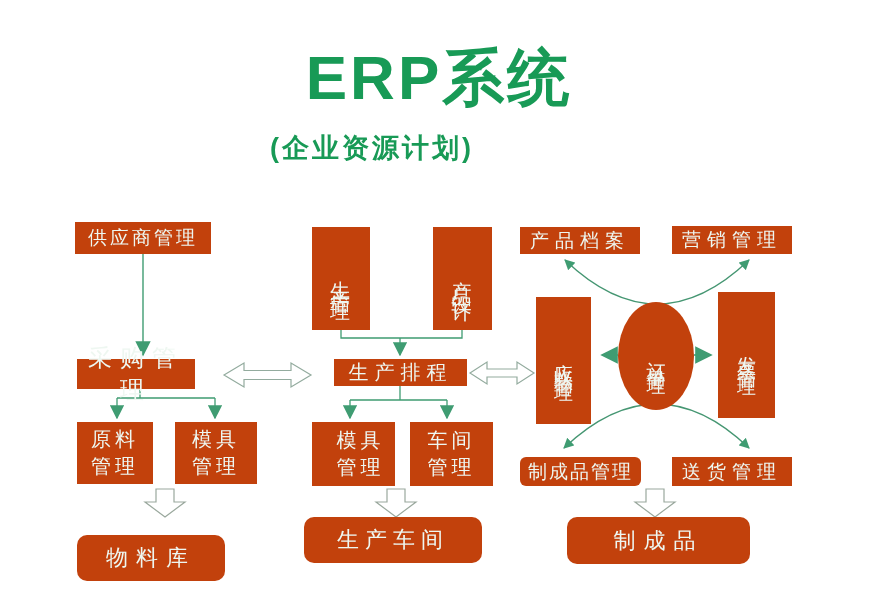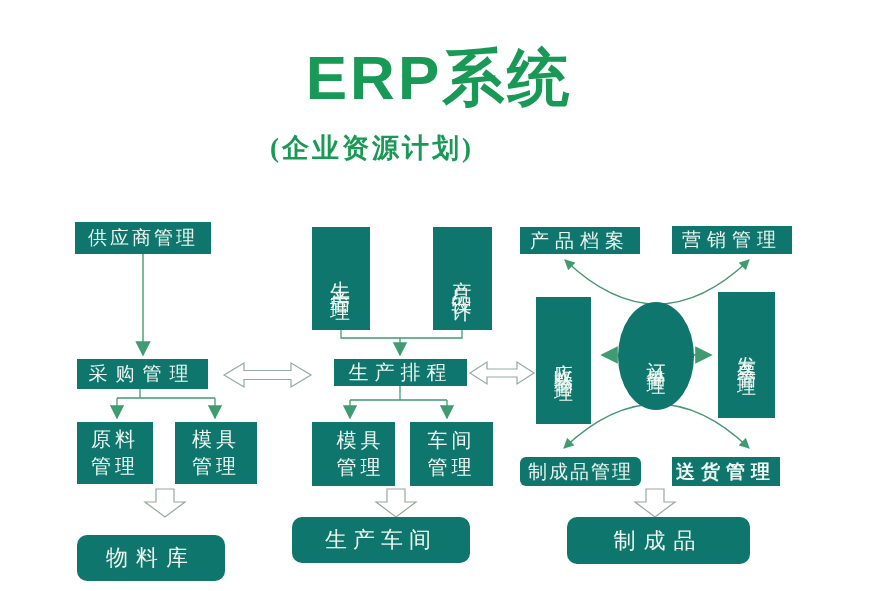--- a/index.html
+++ b/index.html
@@ -9,24 +9,24 @@
     font-family:"Liberation Sans", sans-serif;
   }
   .title {
     position:absolute; left:0; top:28px; width:878px;
     text-align:center; font-size:62px; font-weight:700;
     color:#189a56; letter-spacing:3px;
   }
   .subtitle {
     position:absolute; left:0; top:122px; width:744px;
     text-align:center; font-size:27px; font-weight:600;
-    color:#189a56; letter-spacing:3px;font-family:Liberation Serif, serif;
+    color:#189a56; letter-spacing:3px;
   }
   .box {
-    position:absolute; background:#0f766e; color:#eef7f1;
+    position:absolute; background:#c2410c; color:#eef7f1;
     display:flex; align-items:center; justify-content:center;
     font-size:19px; text-align:center; box-sizing:border-box;
   }
   .rounded { border-radius:10px; font-size:22px; letter-spacing:8px; }
   .twoline { font-size:20px; letter-spacing:4px; line-height:1.35;
              padding:2px 10px; flex-wrap:wrap; word-break:break-all; }
   .vbox {
     writing-mode:vertical-rl; text-orientation:upright;
     letter-spacing:7px; font-size:20px;
   }
@@ -76,34 +76,34 @@
 
     <polygon points="224,367 244,355 244,362.5 291,362.5 291,355 311,367 291,379 291,371.5 244,371.5 244,379" fill="#ffffff" stroke="#93ab9e" stroke-width="1.2"></polygon>
     <polygon points="470,365 487,354 487,361 517,361 517,354 534,365 517,376 517,369 487,369 487,376" fill="#ffffff" stroke="#93ab9e" stroke-width="1.2"></polygon>
 
     <polygon points="156,481 174,481 174,494 185,494 165,509 145,494 156,494" fill="#ffffff" stroke="#9aa89d" stroke-width="1.2"></polygon>
     <polygon points="387,481 405,481 405,494 416,494 396,509 376,494 387,494" fill="#ffffff" stroke="#9aa89d" stroke-width="1.2"></polygon>
     <polygon points="646,481 664,481 664,494 675,494 655,509 635,494 646,494" fill="#ffffff" stroke="#9aa89d" stroke-width="1.2"></polygon>
   </svg>
 
   <div class="box sp3" style="left:75px; top:214px; width:136px; height:32px;">供应商管理</div>
-  <div class="box sp8" style="left:77px; top:351px; width:131px; height:30px; font-size:19px;">采购管理</div>
+  <div class="box sp8" style="left:77px; top:351px; width:118px; height:30px; font-size:24px;">采购管理</div>
   <div class="box twoline" style="left:77px; top:414px; width:76px; height:62px;">原料管理</div>
   <div class="box twoline" style="left:175px; top:414px; width:82px; height:62px;">模具管理</div>
   <div class="box rounded" style="left:77px; top:527px; width:148px; height:46px;">物料库</div>
 
   <div class="box vbox" style="left:312px; top:219px; width:58px; height:103px;">生产管理</div>
   <div class="box vbox" style="left:433px; top:219px; width:59px; height:103px;">产品设计</div>
   <div class="box sp6" style="left:334px; top:351px; width:133px; height:27px; font-size:20px;">生产排程</div>
   <div class="box twoline" style="left:312px; top:414px; width:83px; height:64px;padding-left:24px;">模具管理</div>
   <div class="box twoline" style="left:410px; top:414px; width:83px; height:64px;">车间管理</div>
-  <div class="box rounded sp6" style="left:292px; top:509px; width:178px; height:46px;">生产车间</div>
+  <div class="box rounded sp6" style="left:304px; top:509px; width:178px; height:46px;">生产车间</div>
 
   <div class="box sp6" style="left:520px; top:219px; width:120px; height:27px;">产品档案</div>
   <div class="box sp6" style="left:672px; top:218px; width:120px; height:28px;">营销管理</div>
   <div class="box vbox" style="left:536px; top:289px; width:55px; height:127px; font-size:19px; letter-spacing:5px;">应收款管理</div>
   <div class="box vbox ellipse" style="left:618px; top:294px; width:76px; height:108px; font-size:19px;">订单管理</div>
   <div class="box vbox" style="left:718px; top:284px; width:57px; height:126px; font-size:19px;">发票管理</div>
   <div class="box sp2" style="left:520px; top:449px; width:121px; height:29px;border-radius:6px;">制成品管理</div>
-  <div class="box sp6" style="left:672px; top:449px; width:108px; height:29px;font-weight:bold;">送货管理</div>
+  <div class="box sp6" style="left:672px; top:449px; width:120px; height:29px;">送货管理</div>
   <div class="box rounded" style="left:567px; top:509px; width:183px; height:47px;">制成品</div>
 
 </div>
 
 </body></html>

